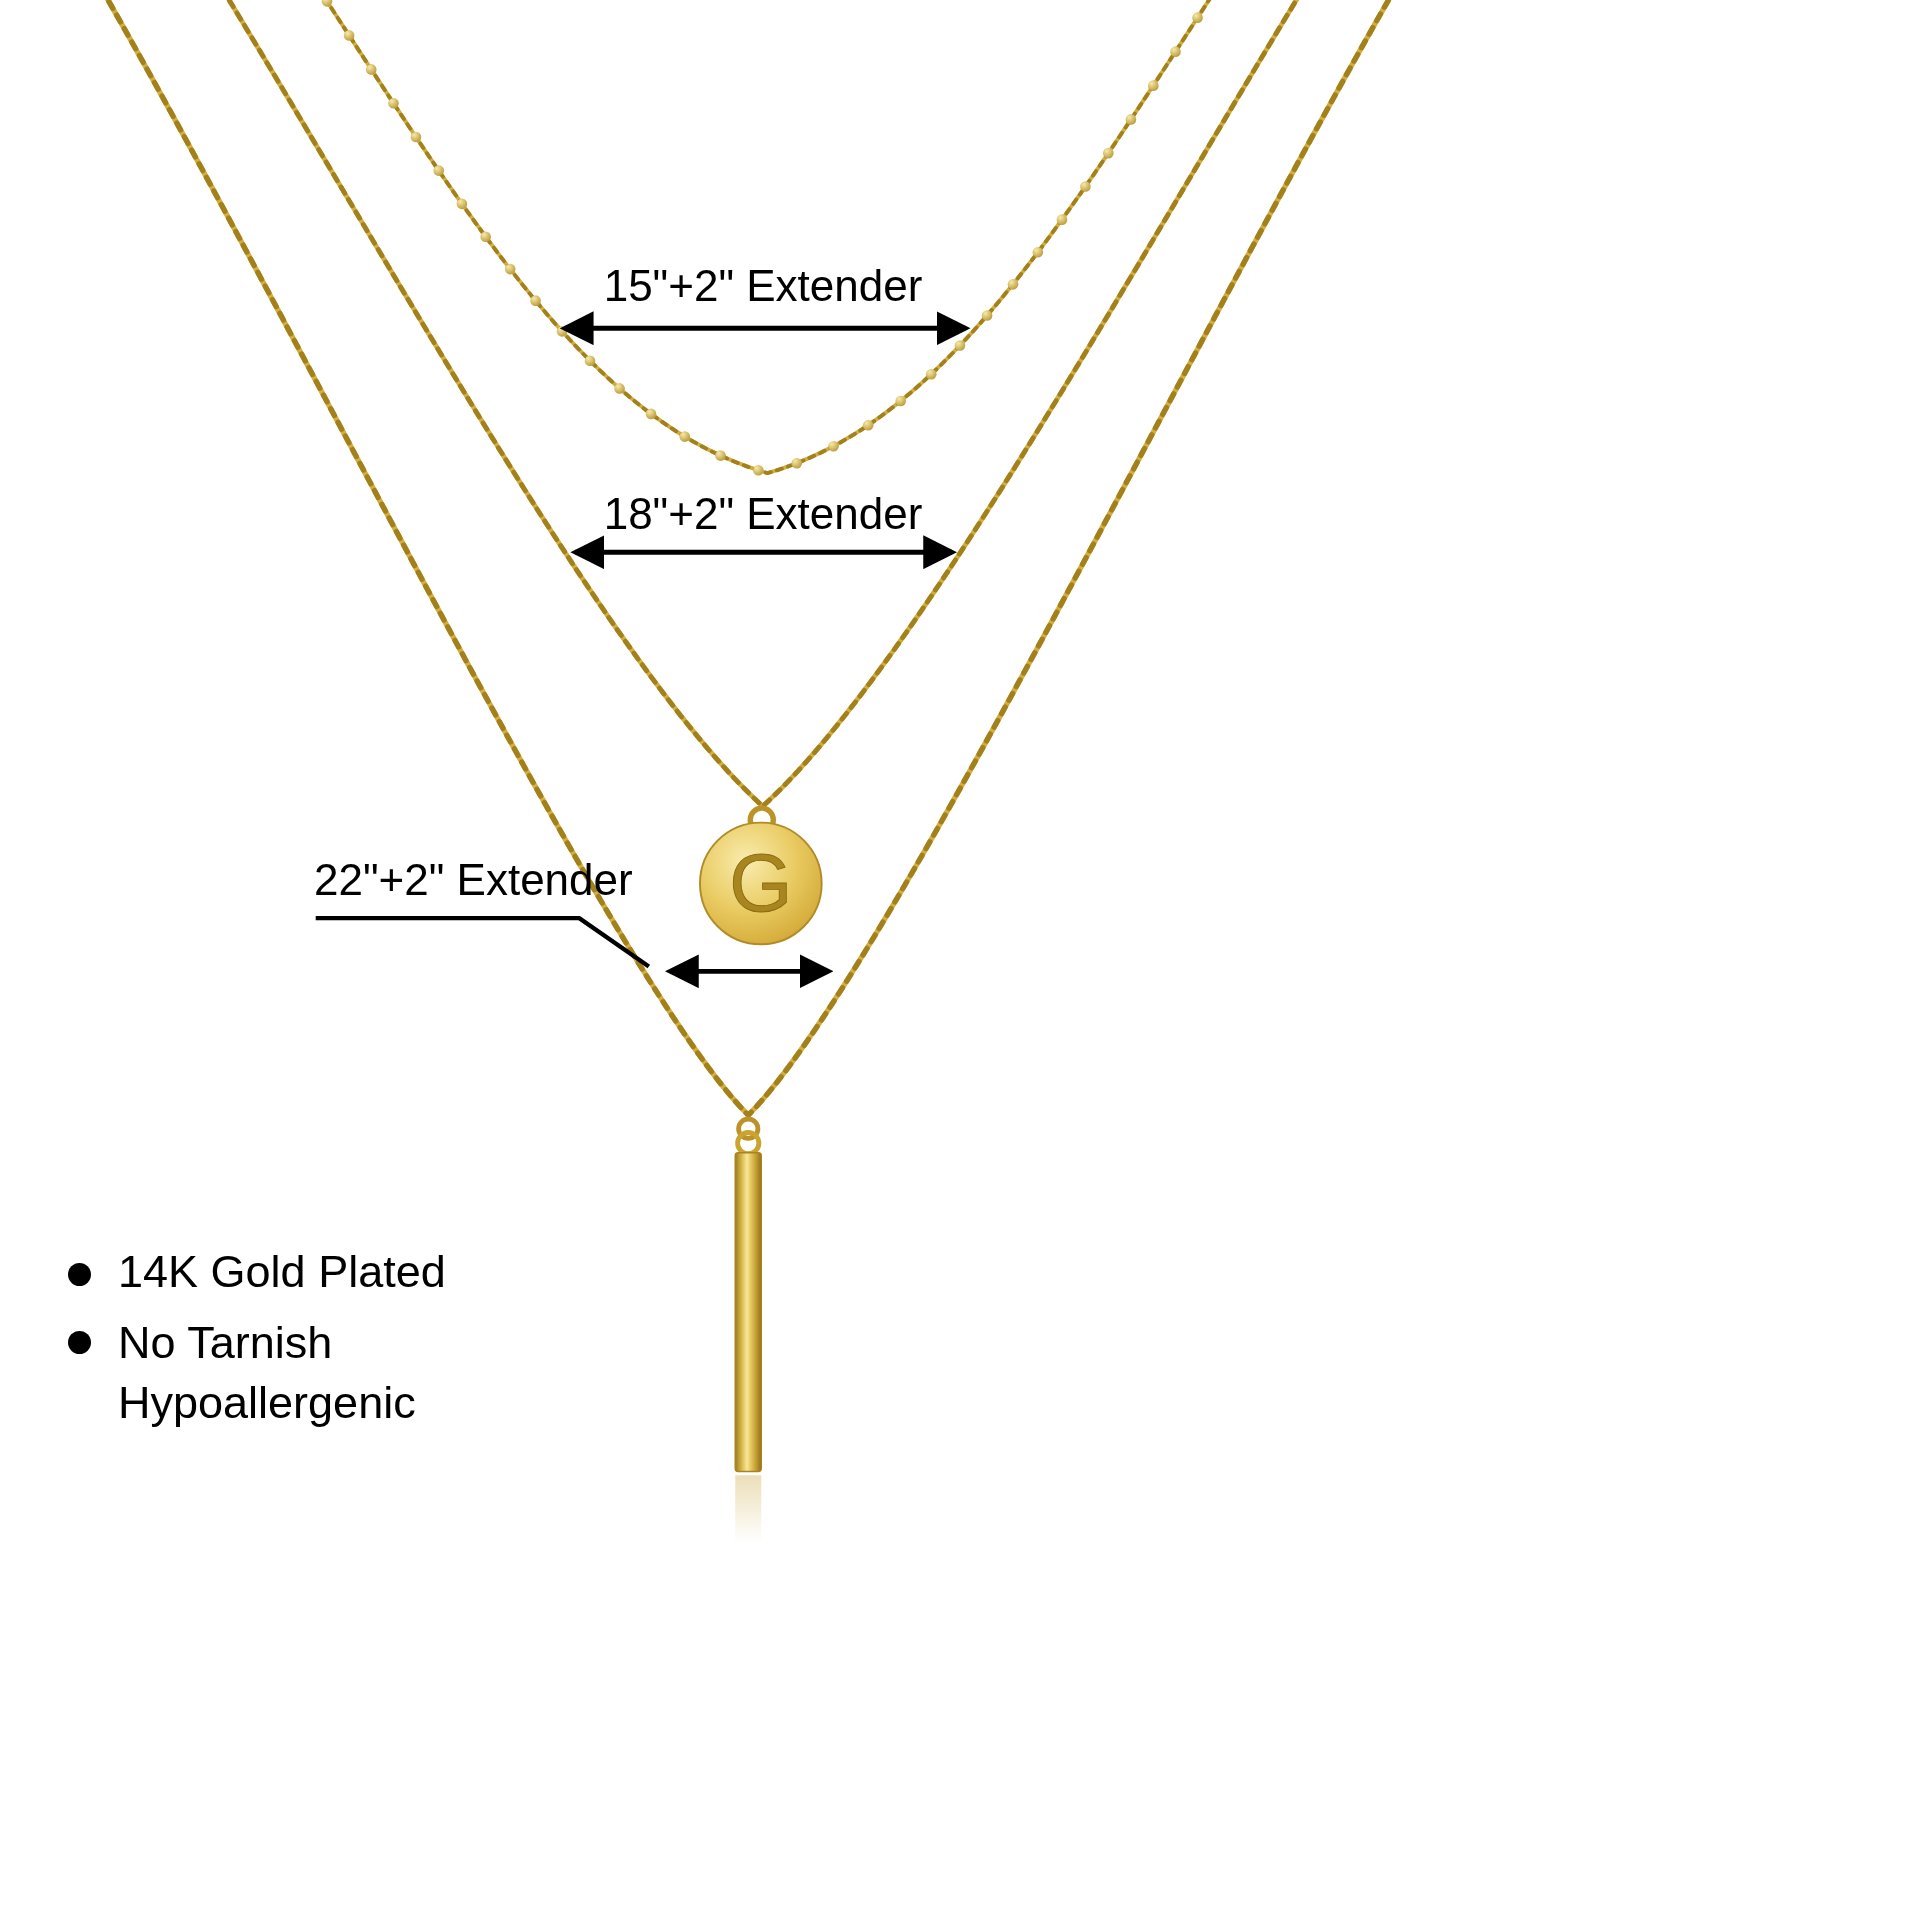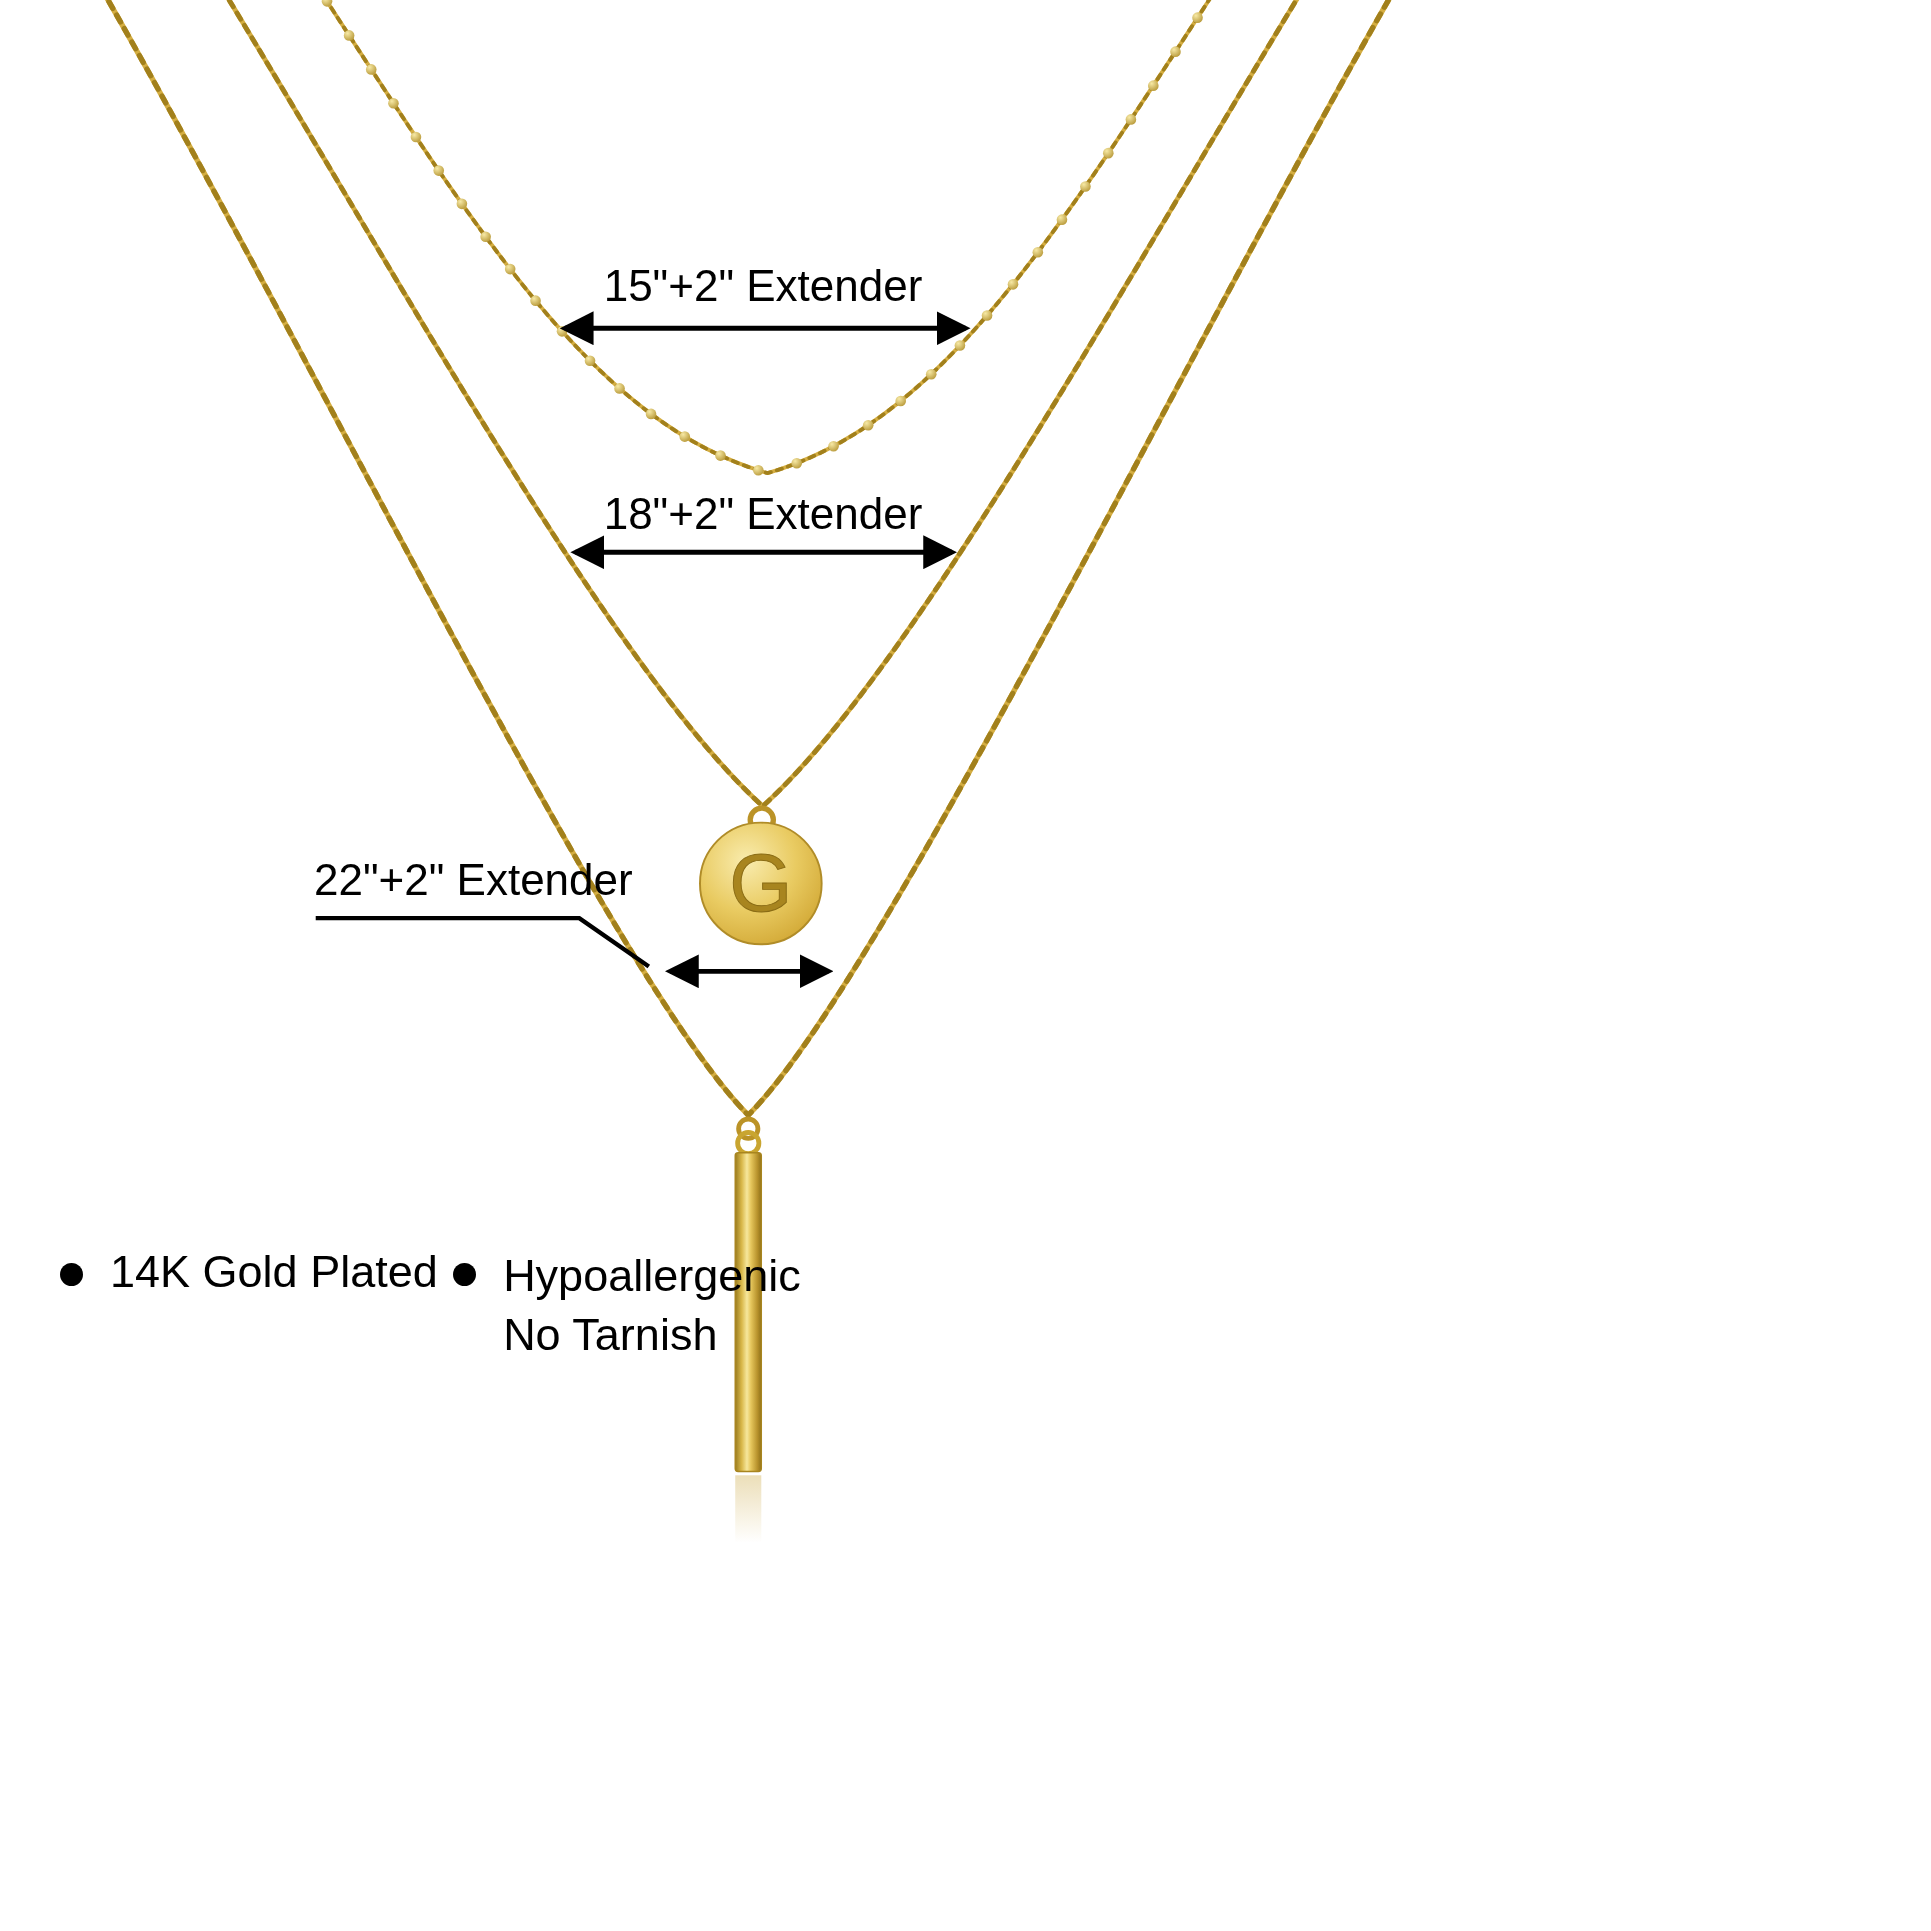--- a/index.html
+++ b/index.html
@@ -8,21 +8,21 @@
     overflow:hidden;font-family:"Liberation Sans",sans-serif;color:#000;
   }
   .canvas > svg{position:absolute;left:0;top:0;}
   
   .chain-core{fill:none;stroke:#d5ae42;}
   .chain-dash{fill:none;stroke:#a2801c;stroke-linecap:round;}
   
   .anno-label{position:absolute;font-size:44px;line-height:1.15;white-space:nowrap;color:#000;}
   .centered{transform:translateX(-50%);}
   
-  .features{position:absolute;left:60px;top:1246px;display:flex;flex-direction:row;gap:15.4px;font-size:45px;}
+  .features{position:absolute;left:68px;top:1246px;display:flex;flex-direction:column;gap:15.4px;font-size:45px;}
   .feature{display:flex;align-items:flex-start;}
   .dot{width:23px;height:23px;border-radius:50%;background:#000;margin:17.4px 27px 0 0;flex:0 0 auto;}
   .ft-lines div{line-height:1.32;}
 </style>
 </head>
 <body>
 
 <div class="canvas">
 
   <svg width="1931" height="1931" viewBox="0 0 2000 2000">
@@ -132,20 +132,20 @@
   <div class="anno-label" style="left:314px;top:855px;">22"+2" Extender</div>
 
   <div class="features">
     <div class="feature">
       <span class="dot"></span>
       <span>14K Gold Plated</span>
     </div>
     <div class="feature">
       <span class="dot"></span>
       <div class="ft-lines">
+        <div>No Tarnish</div>
         <div>Hypoallergenic</div>
-        <div>No Tarnish</div>
       </div>
     </div>
   </div>
 
 </div>
 
 
 </body></html>

